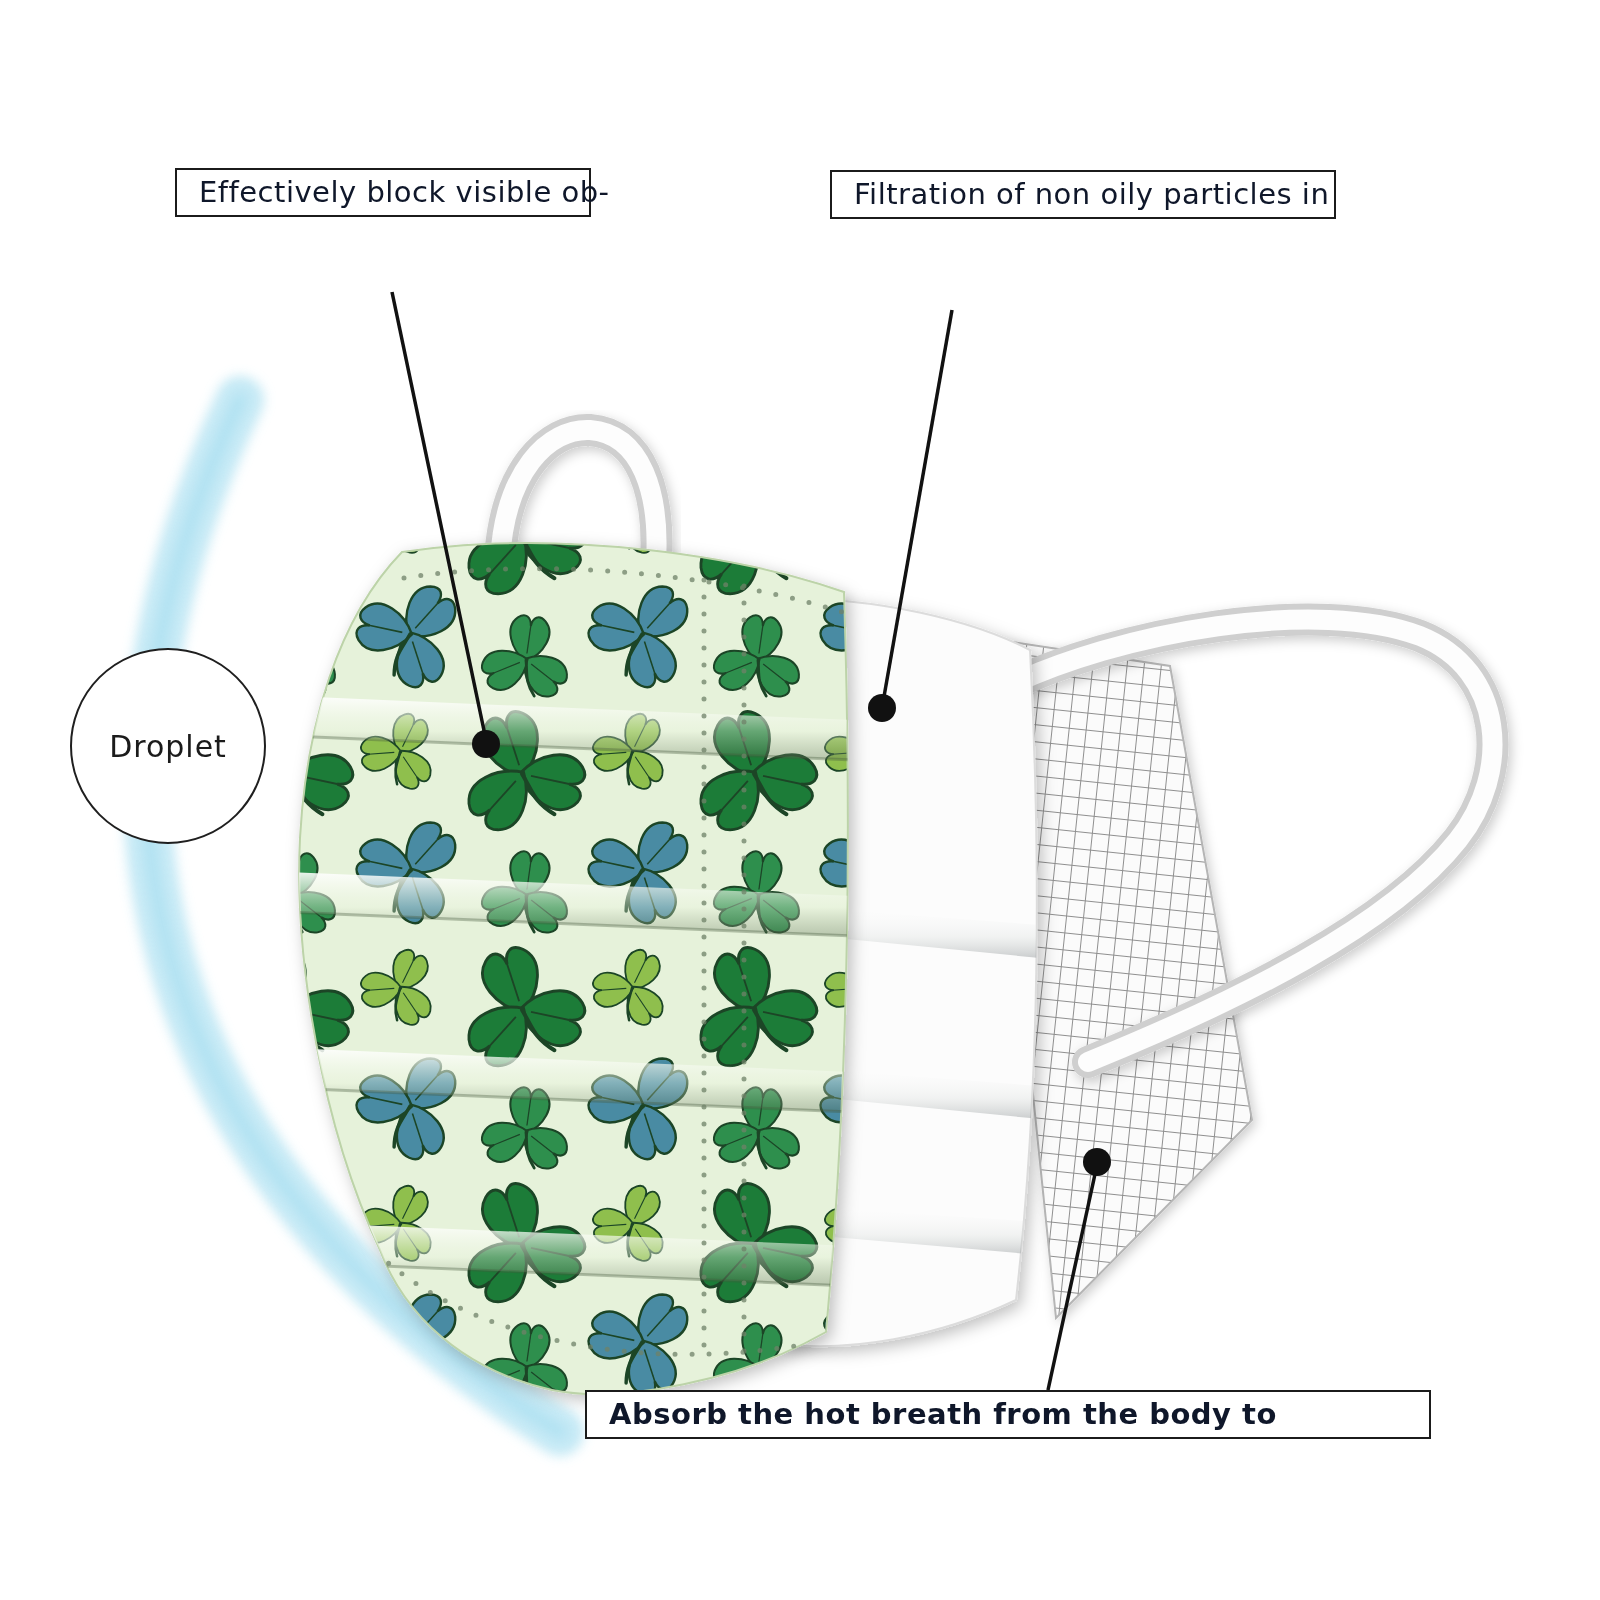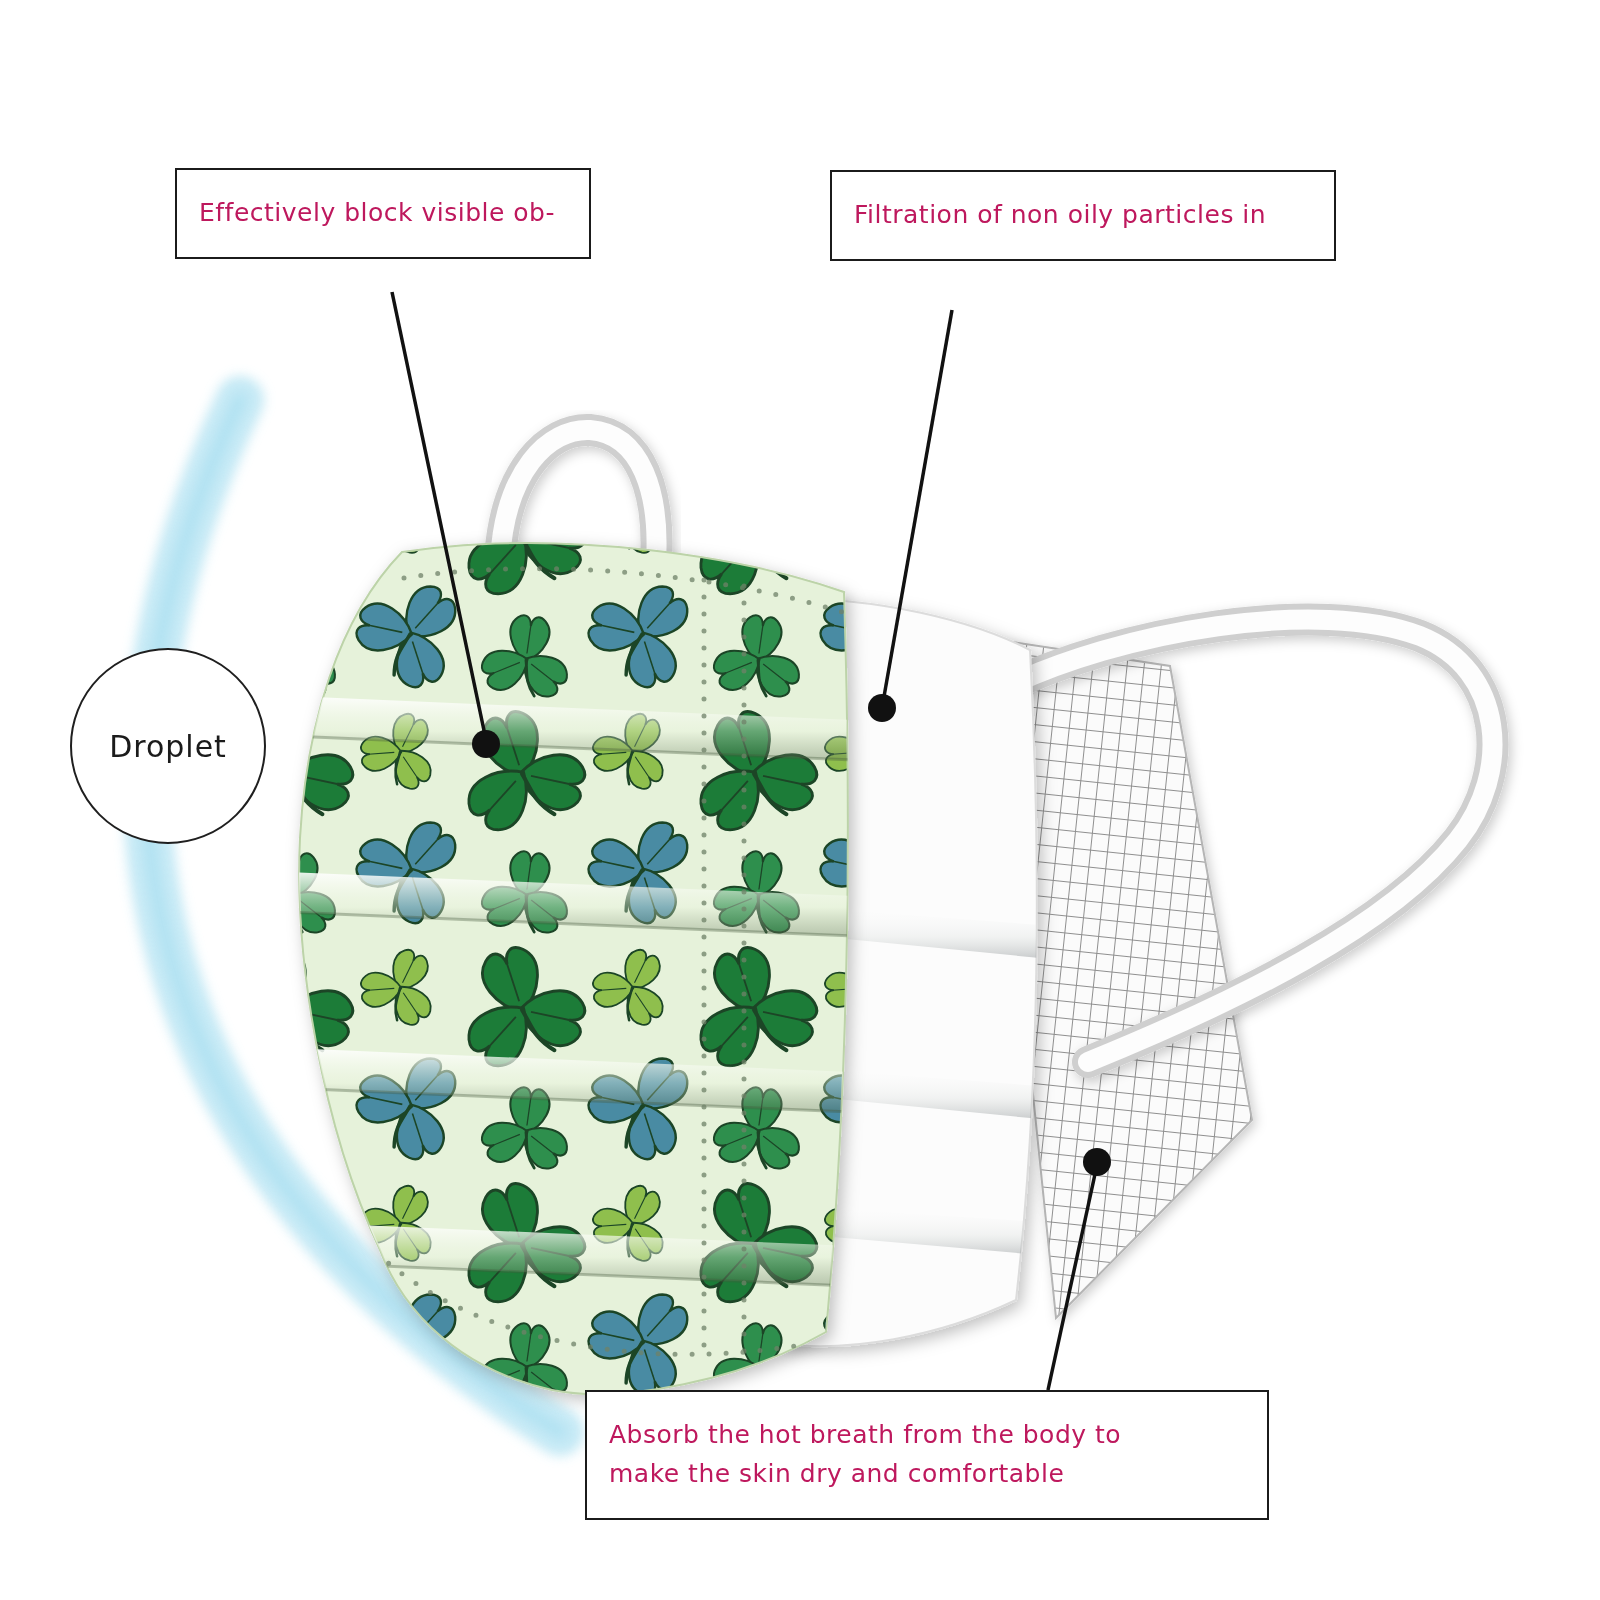--- a/index.html
+++ b/index.html
@@ -3,27 +3,27 @@
 <meta charset="utf-8">
 <style>
   html,body{margin:0;padding:0;background:#ffffff;}
   .stage{
     position:relative;width:1600px;height:1600px;background:#ffffff;overflow:hidden;
     font-family:"DejaVu Sans", sans-serif;
   }
   .stage svg{position:absolute;left:0;top:0;}
   .callout{
     position:absolute;background:#ffffff;border:2px solid #1b1b1b;
-    padding:24px 22px;font-size:25px;line-height:1.55;color:#be185d;
+    padding:0 22px;font-size:29px;line-height:1.55;color:#0f172a;
     letter-spacing:.5px;box-sizing:border-box;z-index:5;
   }
   .callout .ln{white-space:nowrap;}
   #callout-outer{left:175px;top:168px;width:416px;}
   #callout-middle{left:830px;top:170px;width:506px;}
-  #callout-inner{left:585px;top:1390px;width:684px;}
+  #callout-inner{left:585px;top:1390px;width:846px;font-weight:bold;}
   .droplet-circle{
     position:absolute;left:70px;top:648px;width:192px;height:192px;border-radius:50%;
     border:2.5px solid #1f1f1f;background:#ffffff;display:flex;align-items:center;
     justify-content:center;font-size:30px;color:#1b1b1b;letter-spacing:1px;z-index:4;
   }
 </style>
 </head>
 <body>
 
 <div class="stage">
@@ -152,20 +152,19 @@
   <div class="callout" id="callout-outer">
     <div class="ln">Effectively block visible ob-</div>
   </div>
 
   <div class="callout" id="callout-middle">
     <div class="ln">Filtration of non oily particles in</div>
   </div>
 
   <div class="callout" id="callout-inner">
     <div class="ln">Absorb the hot breath from the body to</div>
-    <div class="ln">make the skin dry and comfortable</div>
   </div>
 
   <div class="droplet-circle">
     <span>Droplet</span>
   </div>
 
 </div>
 
 </body></html>

